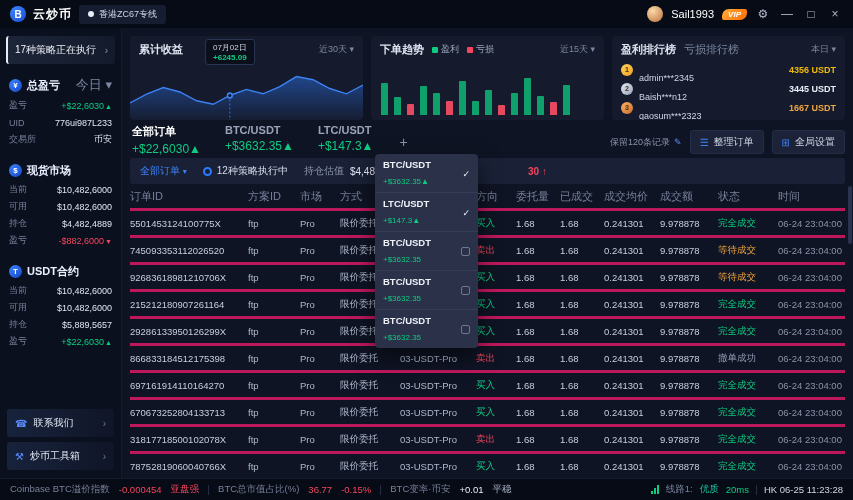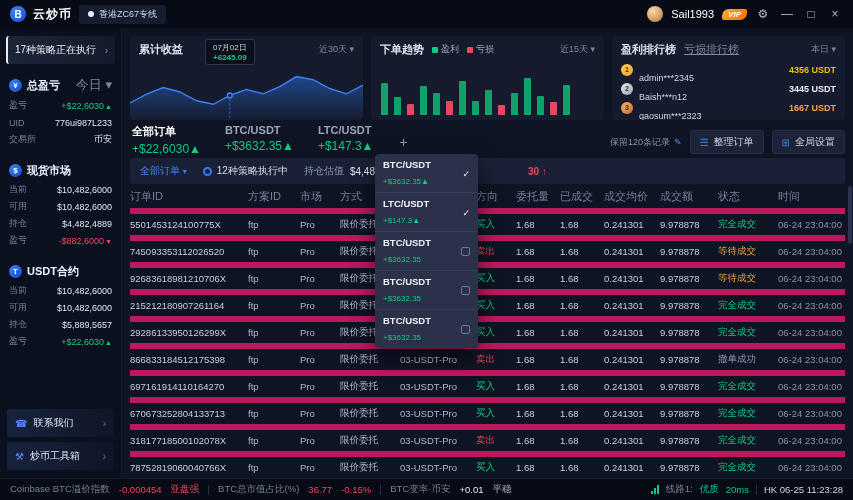--- a/index.html
+++ b/index.html
@@ -39,21 +39,21 @@
   .side-footer { margin-top:auto; }
   .sf-item { margin:5px 7px 0; background:linear-gradient(90deg,#17233c,#101527); border-radius:3px; padding:7px 8px; font-size:10px; color:#e3e9f4; display:flex; align-items:center; gap:6px; cursor:pointer; }
   .sf-item .fi { color:#5b8cff; font-size:10px; }
   .sf-item .chev { margin-left:auto; color:#6d7890; }
 
   
   .top-panels { display:flex; gap:8px; height:84px; margin-bottom:6px; }
   .panel { background:#151b2d; border-radius:4px; flex:1; padding:6px 9px; position:relative; overflow:hidden; }
   .panel-head { display:flex; align-items:center; gap:8px; font-size:9px; color:#aeb8cc; position:relative; z-index:2; }
   .panel-title { color:#dde4f0; font-weight:bold; font-size:11px; }
-  .panel-title.dim { color:#7c87a0; font-weight:normal; cursor:pointer;text-decoration:underline; }
+  .panel-title.dim { color:#7c87a0; font-weight:normal; cursor:pointer; }
   .range { margin-left:auto; color:#7c87a0; font-size:9px; cursor:pointer; white-space:nowrap; }
   .lg { display:flex; align-items:center; gap:3px; color:#9aa4b8; }
   .lg-dot { width:6px; height:6px; border-radius:1px; }
   .lg-dot.win { background:#0ecb81; } .lg-dot.loss { background:#f6465d; }
 
   .area-wrap { position:absolute; left:0; right:0; bottom:0; height:56px; }
   .tooltip { position:absolute; top:3px; background:#0b0f1c; border:1px solid #2b3655; border-radius:3px; padding:2px 7px; font-size:8px; z-index:3; text-align:center; transform:translateX(-50%); }
   .tip-date { color:#cfd6e4; }
   .tip-val { color:#0ecb81; font-weight:bold; }
 
@@ -92,21 +92,21 @@
   .f-strat { color:#d7dded; display:flex; gap:5px; align-items:center; }
   .ring { width:9px; height:9px; border:2px solid #2f7bff; border-radius:50%; }
   .f-val-lb { color:#8a93a8; }
   .f-val { color:#e3e9f4; margin-left:-10px; }
   .f-count { position:absolute; left:398px; color:#f6465d; font-weight:bold; }
 
   
   .grid { display:grid; grid-template-columns:118px 52px 40px 60px 76px 40px 44px 44px 56px 58px 60px 1fr; }
   .thead { height:24px; align-items:center; font-size:11px; color:#77809a; }
   .tbody { flex:1; overflow:hidden; }
-  .trow { height:27px; align-items:center; font-size:9.5px; color:#c6cedd; border-top:6px solid #be185d; cursor:default; }
+  .trow { height:27px; align-items:center; font-size:9.5px; color:#c6cedd; border-top:3px solid #be185d; cursor:default; }
   .trow .mut { color:#aeb8cc; }
   .c-side.buy { color:#0ecb81; } .c-side.sell { color:#f6465d; }
   .c-status.ok { color:#0ecb81; } .c-status.wait { color:#f0a43f; } .c-status.cancel { color:#8f9bb3; }
   .c-time { color:#8a93a6; }
 
   .scroll-thumb { position:absolute; right:1px; top:186px; width:4px; height:58px; background:#2a3350; border-radius:2px; cursor:pointer; }
 
   
   .dropdown { position:absolute; left:253px; top:126px; width:103px; background:#2a3148; border-radius:4px; box-shadow:0 8px 22px rgba(0,0,0,.55); z-index:6; overflow:hidden; }
   .dd-item { padding:5px 8px 4px; border-bottom:1px solid #353d58; display:flex; align-items:center; justify-content:space-between; cursor:pointer; }

